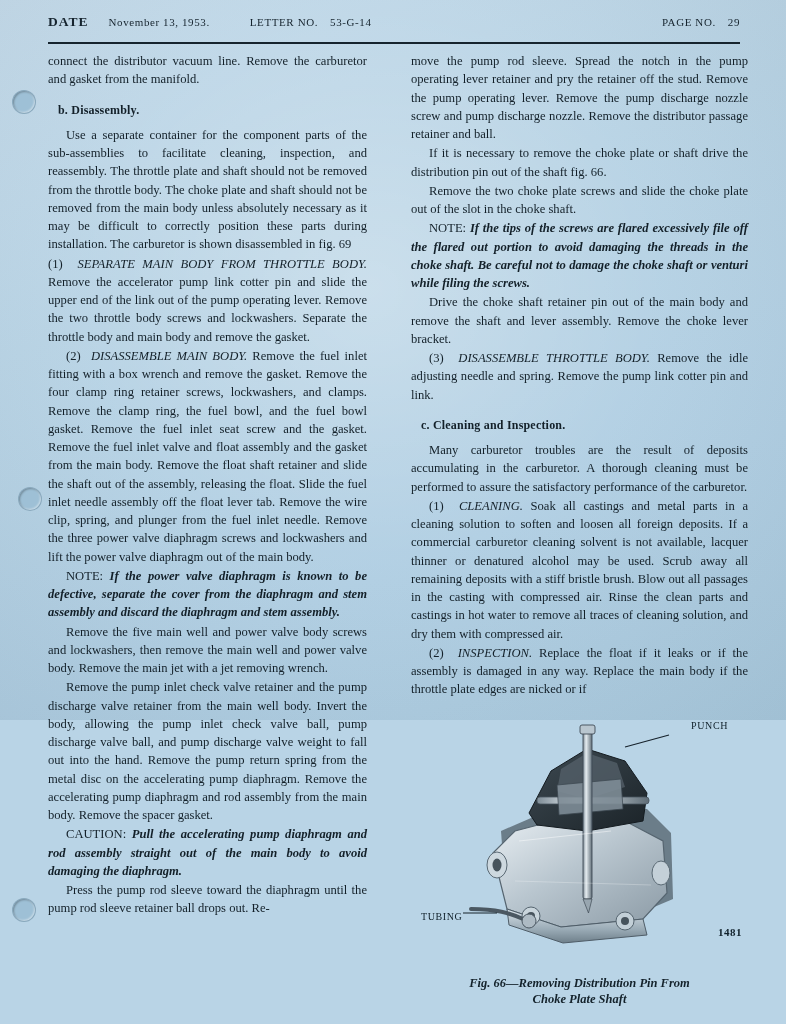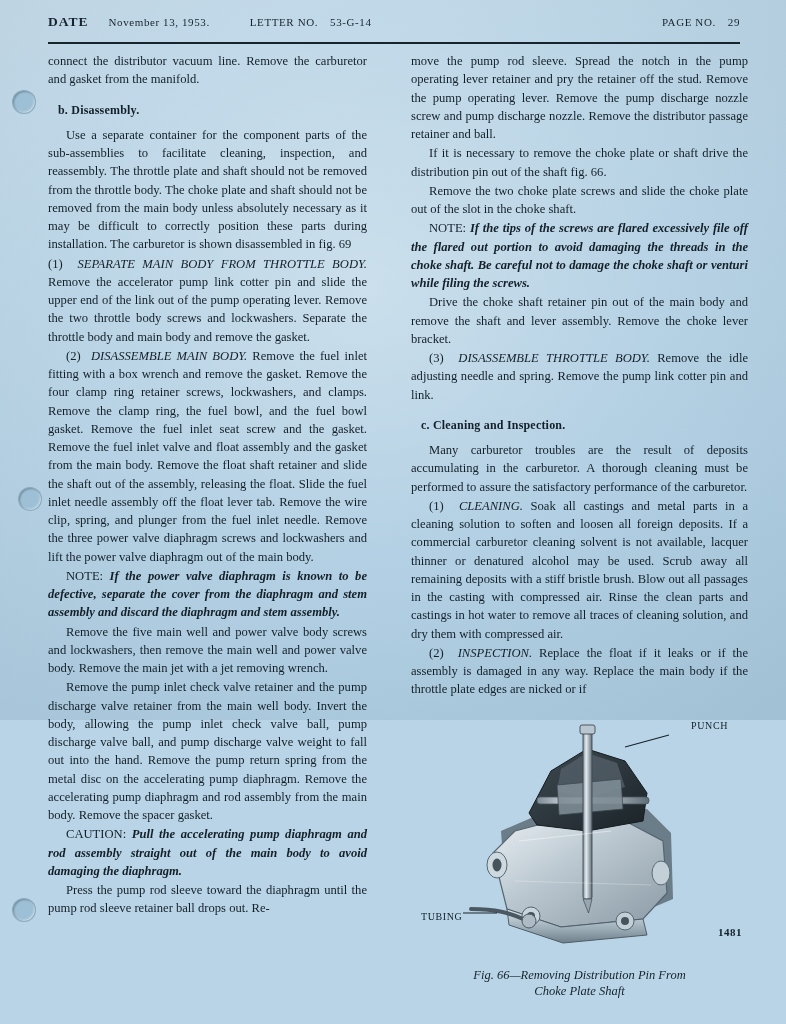--- a/index.html
+++ b/index.html
@@ -115,24 +115,24 @@
   .note .lead { font-style: normal; }
 
   
   .figure {
     position: relative;
     margin-top: 14px;
     width: 337px;
     height: 250px;
   }
   .figcaption {
-    margin-top: 4px;
+    margin-top: 12px;
     text-align: center;
     font-size: 12.5px;
-    font-weight: normal;
+    font-weight: bold;
     font-style: italic;
     line-height: 1.3;
     color: #14222b;
   }
   .fig-num {
     position: absolute;
     right: 6px;
     bottom: 22px;
     font-size: 11px;
     font-weight: bold;

